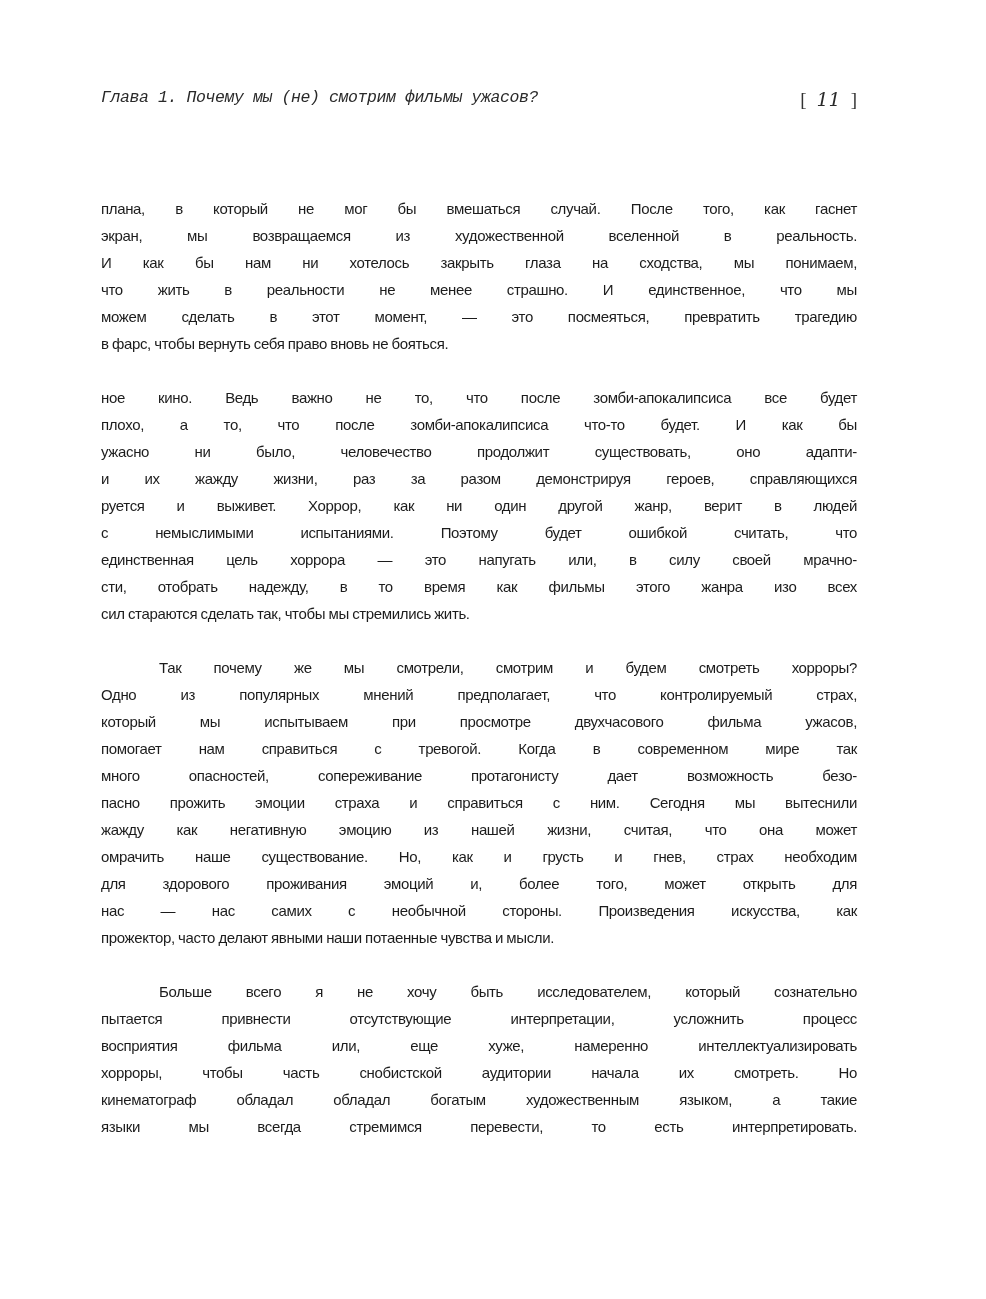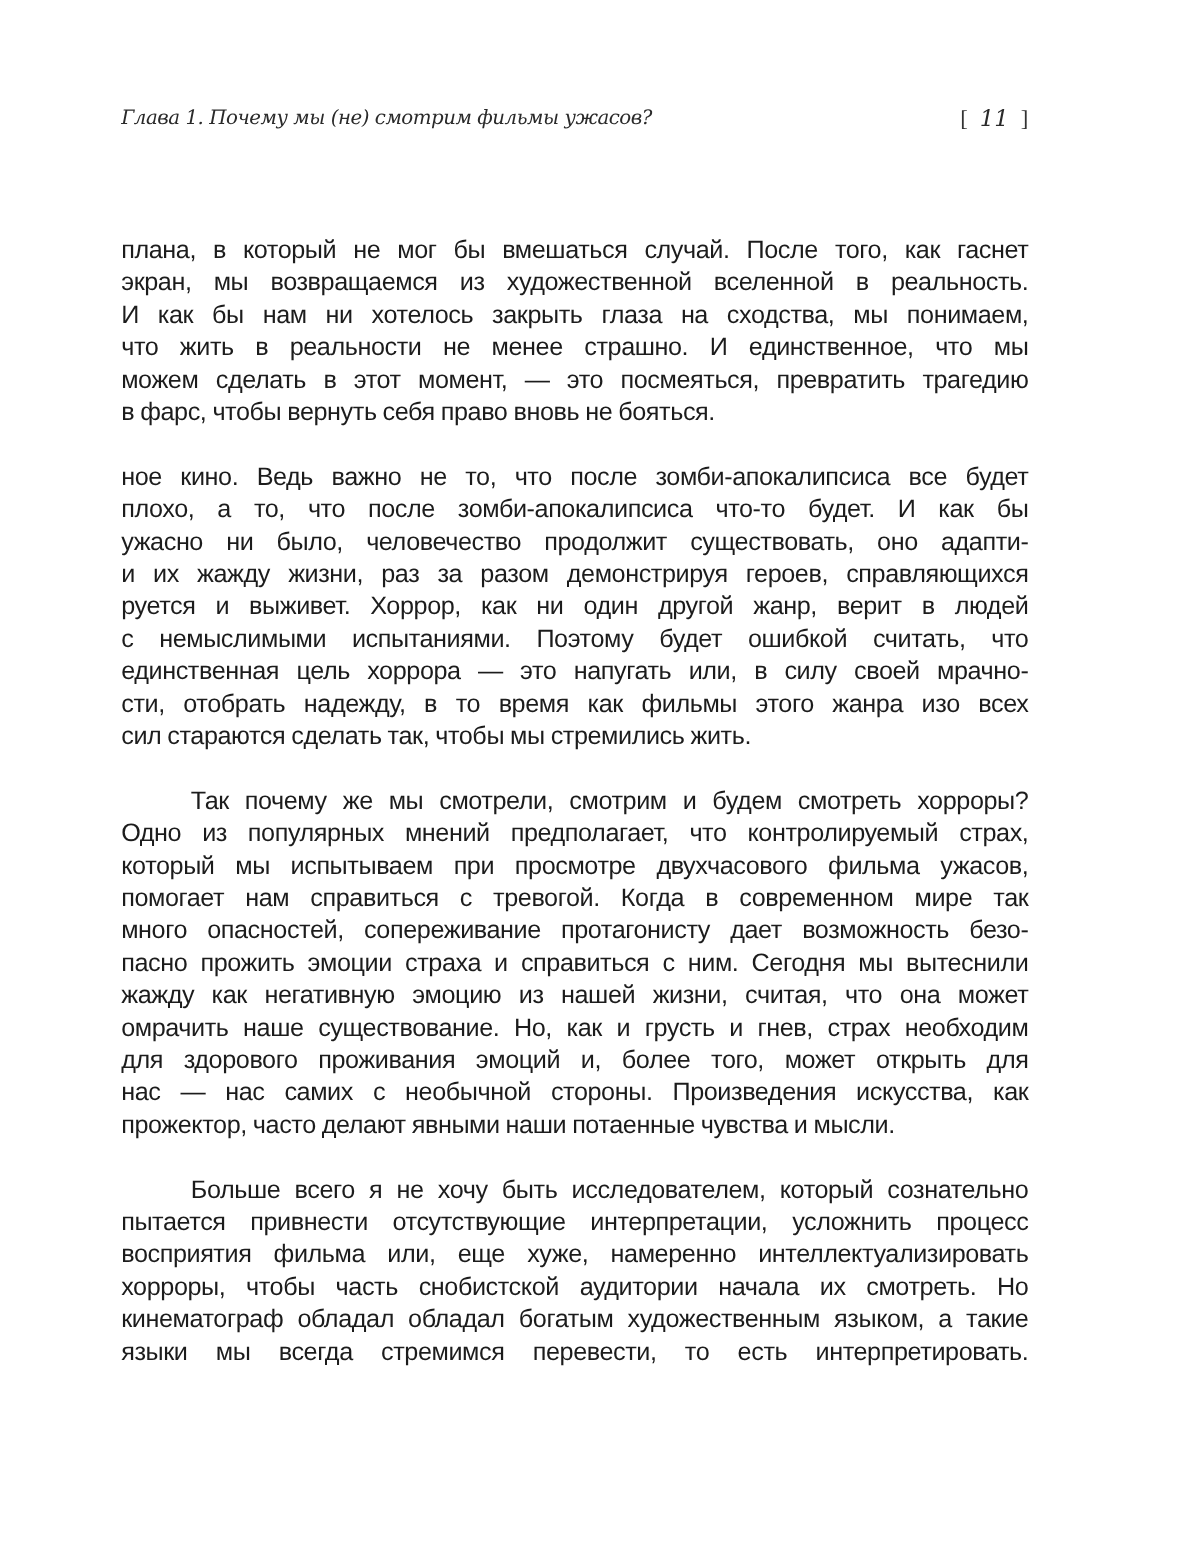--- a/index.html
+++ b/index.html
@@ -24,20 +24,21 @@
       font-style: italic;
       font-size: 16.5px;
       color: #2a2a2a;
     }
     .running-head .title {
       position: absolute;
       left: 0;
       top: 0;
       white-space: nowrap;
       letter-spacing: -0.4px;
+      font-family: Liberation Mono, monospace;
     }
     .running-head .page-num {
       position: absolute;
       right: 0;
       top: 0;
       white-space: nowrap;
       font-style: italic;
     }
     .page-num .bracket {
       font-style: normal;
@@ -49,21 +50,21 @@
       display: inline-block;
       margin: 0 10px;
       font-size: 19px;
     }
     .body-text {
       position: absolute;
       left: 101px;
       top: 195px;
       width: 756px;
       font-family: "Liberation Sans", "DejaVu Sans", sans-serif;
-      font-size: 21px;
+      font-size: 15px;
       line-height: 27px;
       color: #1c1c1c;
     }
     .para {
       margin: 0 0 27px 0;
       text-align: justify;
       text-align-last: auto;
       letter-spacing: -0.35px;
       word-spacing: -0.5px;
     }

